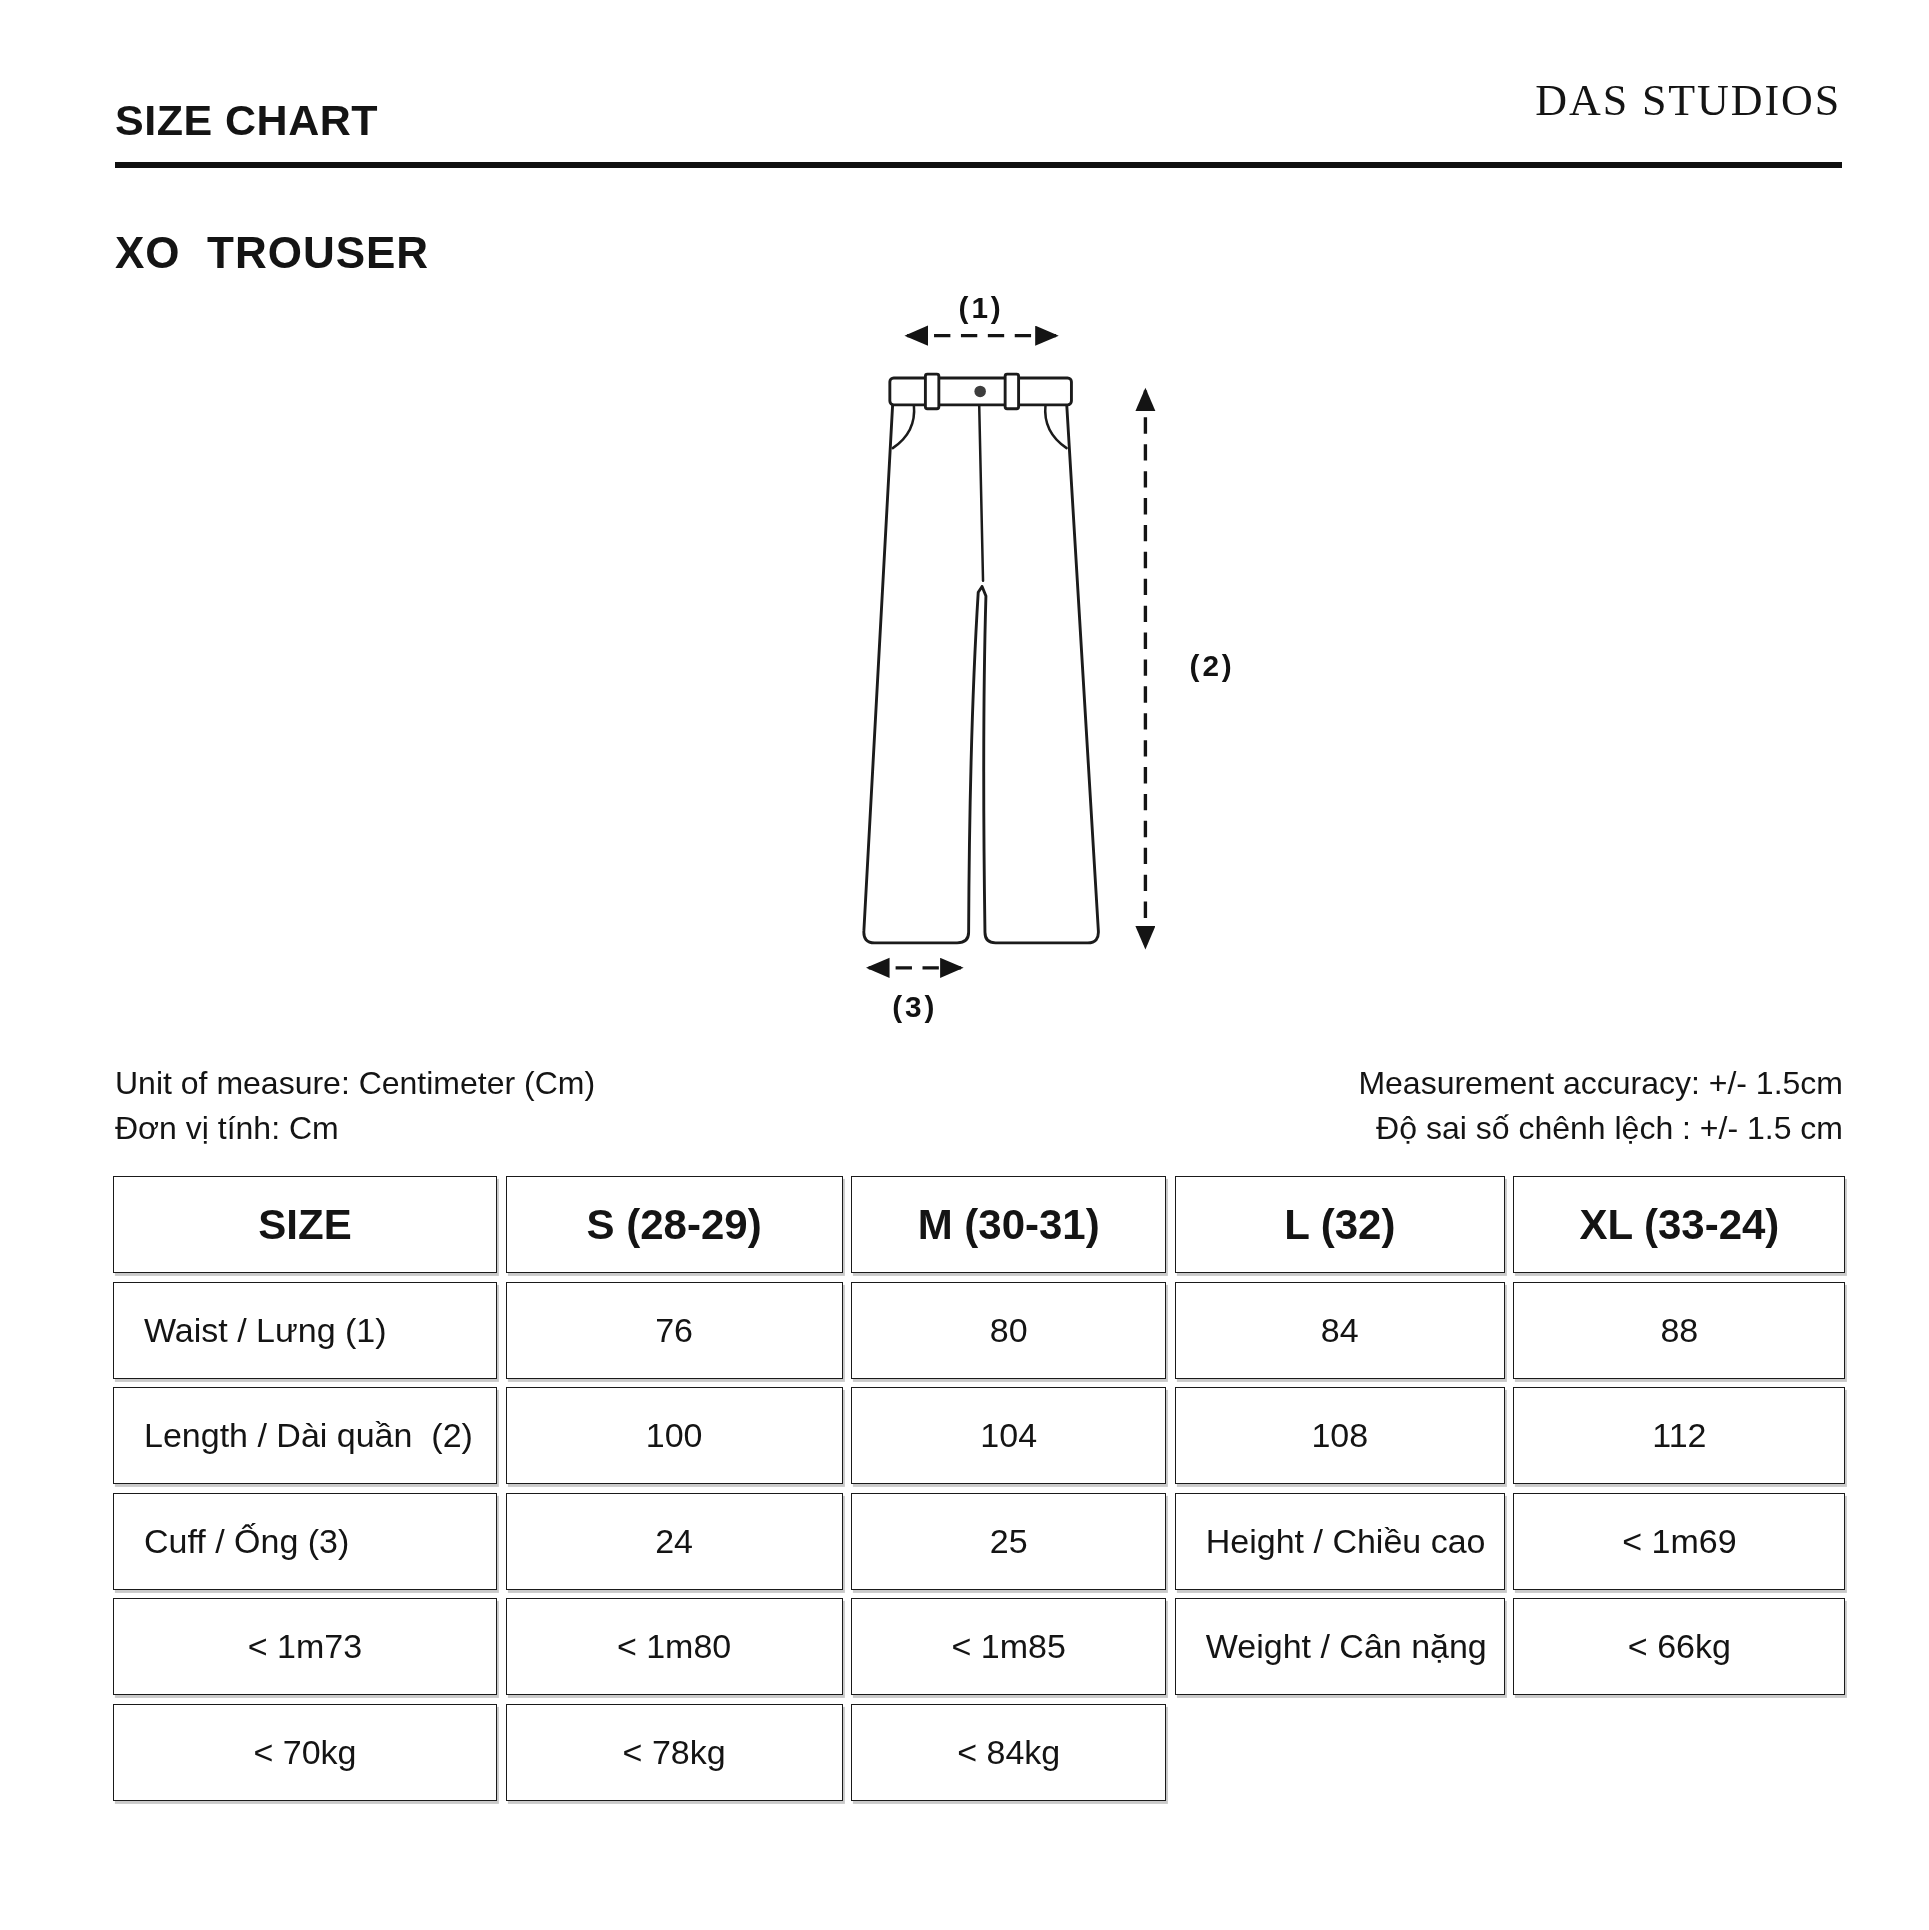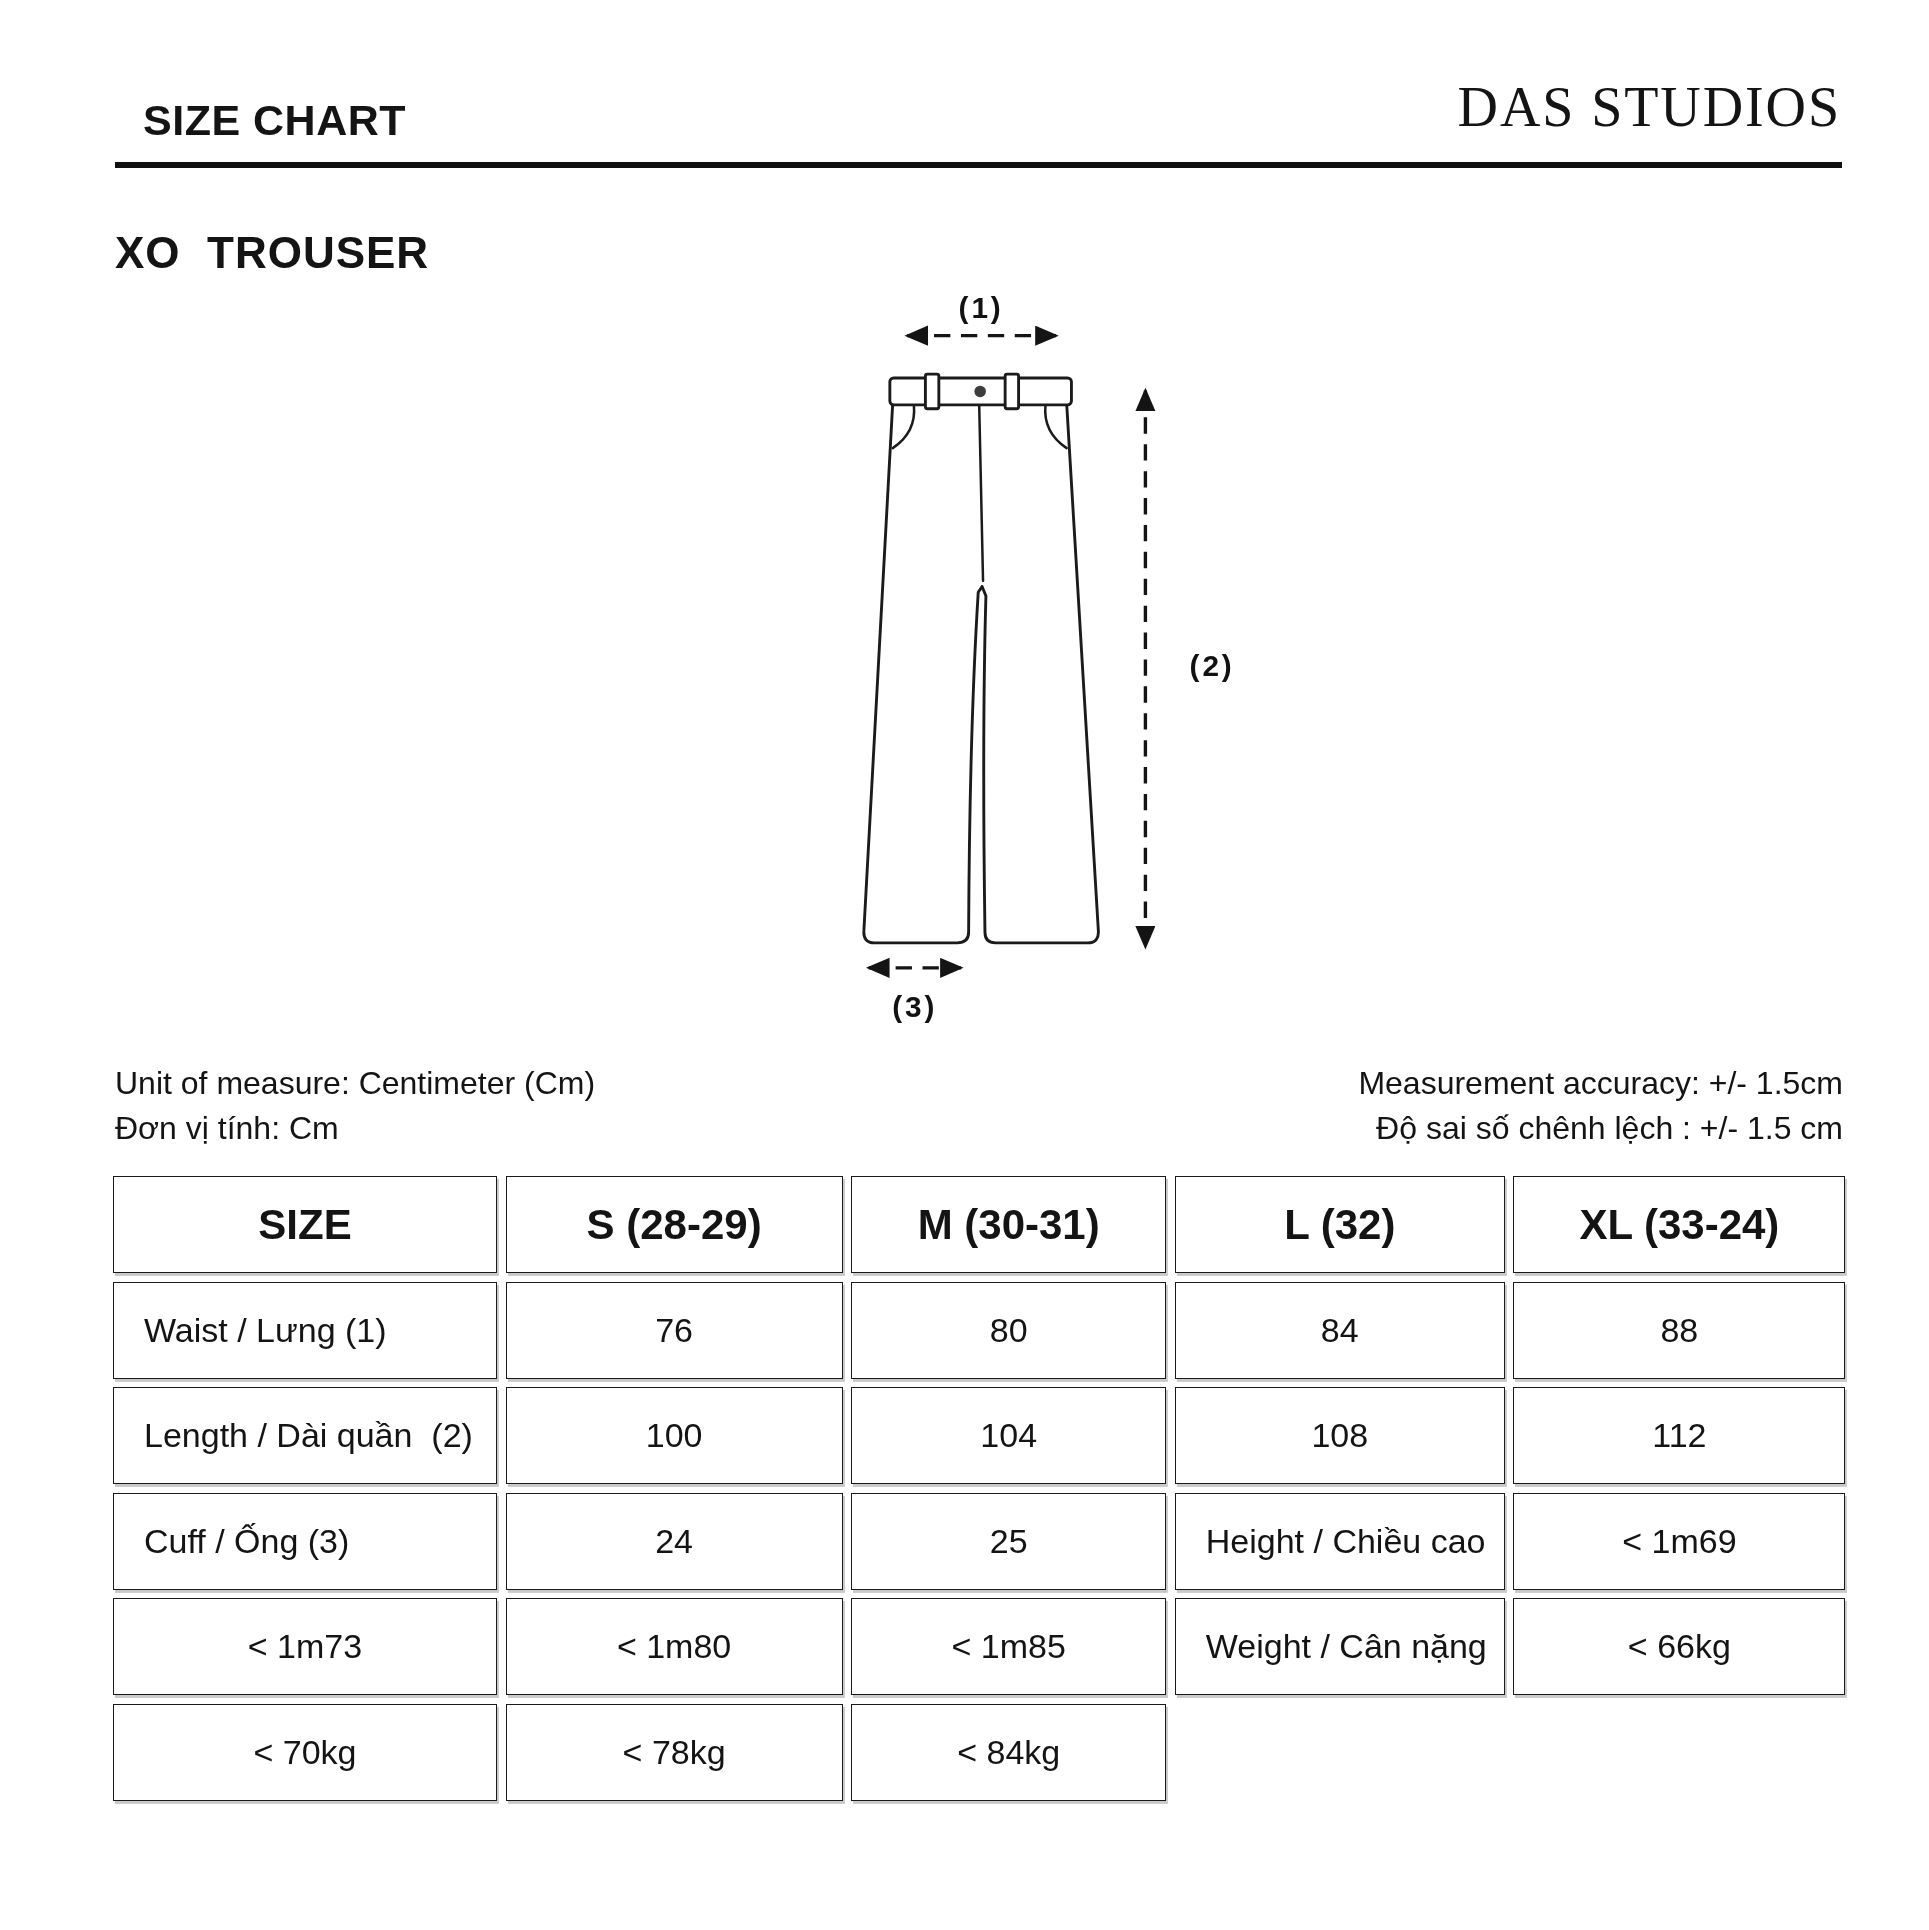--- a/index.html
+++ b/index.html
@@ -4,26 +4,26 @@
 <style>
   html,body{margin:0;padding:0;}
   body{
     width:1929px;height:1930px;background:#ffffff;
     font-family:"Liberation Sans","DejaVu Sans",sans-serif;color:#141414;
   }
   .page{position:relative;width:1929px;height:1930px;background:#ffffff;overflow:hidden;}
 
   .size-chart-title{
     position:absolute;left:115px;top:96px;
-    font-size:43px;font-weight:700;letter-spacing:0.5px;white-space:pre;margin-left:28px;
+    font-size:43px;font-weight:700;letter-spacing:0.5px;white-space:pre;
   }
   .brand{
     position:absolute;right:88px;top:75px;
     font-family:"Liberation Serif","DejaVu Serif",serif;
-    font-size:56px;font-weight:500;letter-spacing:1.9px;white-space:pre;
+    font-size:44px;font-weight:500;letter-spacing:1.9px;white-space:pre;
   }
   .rule{position:absolute;left:115px;top:162px;width:1727px;height:5.8px;background:#101010;}
   .product-title{
     position:absolute;left:115px;top:228px;
     font-size:44px;font-weight:700;letter-spacing:1px;white-space:pre;
   }
 
   .diagram-svg{position:absolute;left:807px;top:279px;}
   .trouser-line{fill:#ffffff;stroke:#1b1b1b;stroke-width:3;stroke-linejoin:round;stroke-linecap:round;}
   .trouser-open{fill:none;stroke:#1b1b1b;stroke-width:2.6;stroke-linecap:round;}

